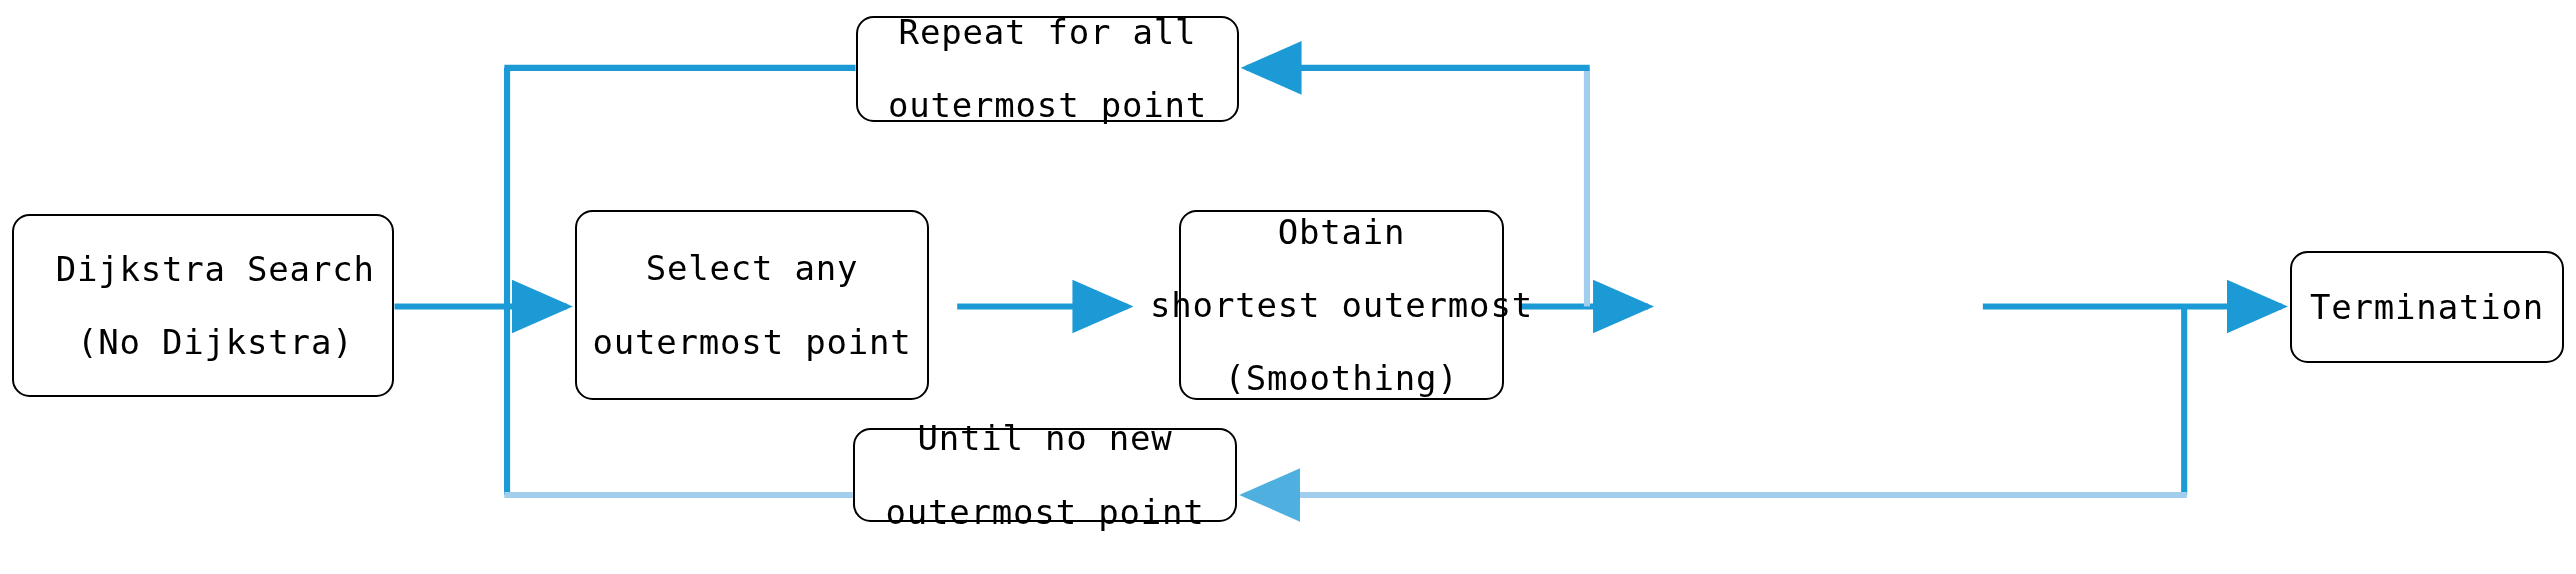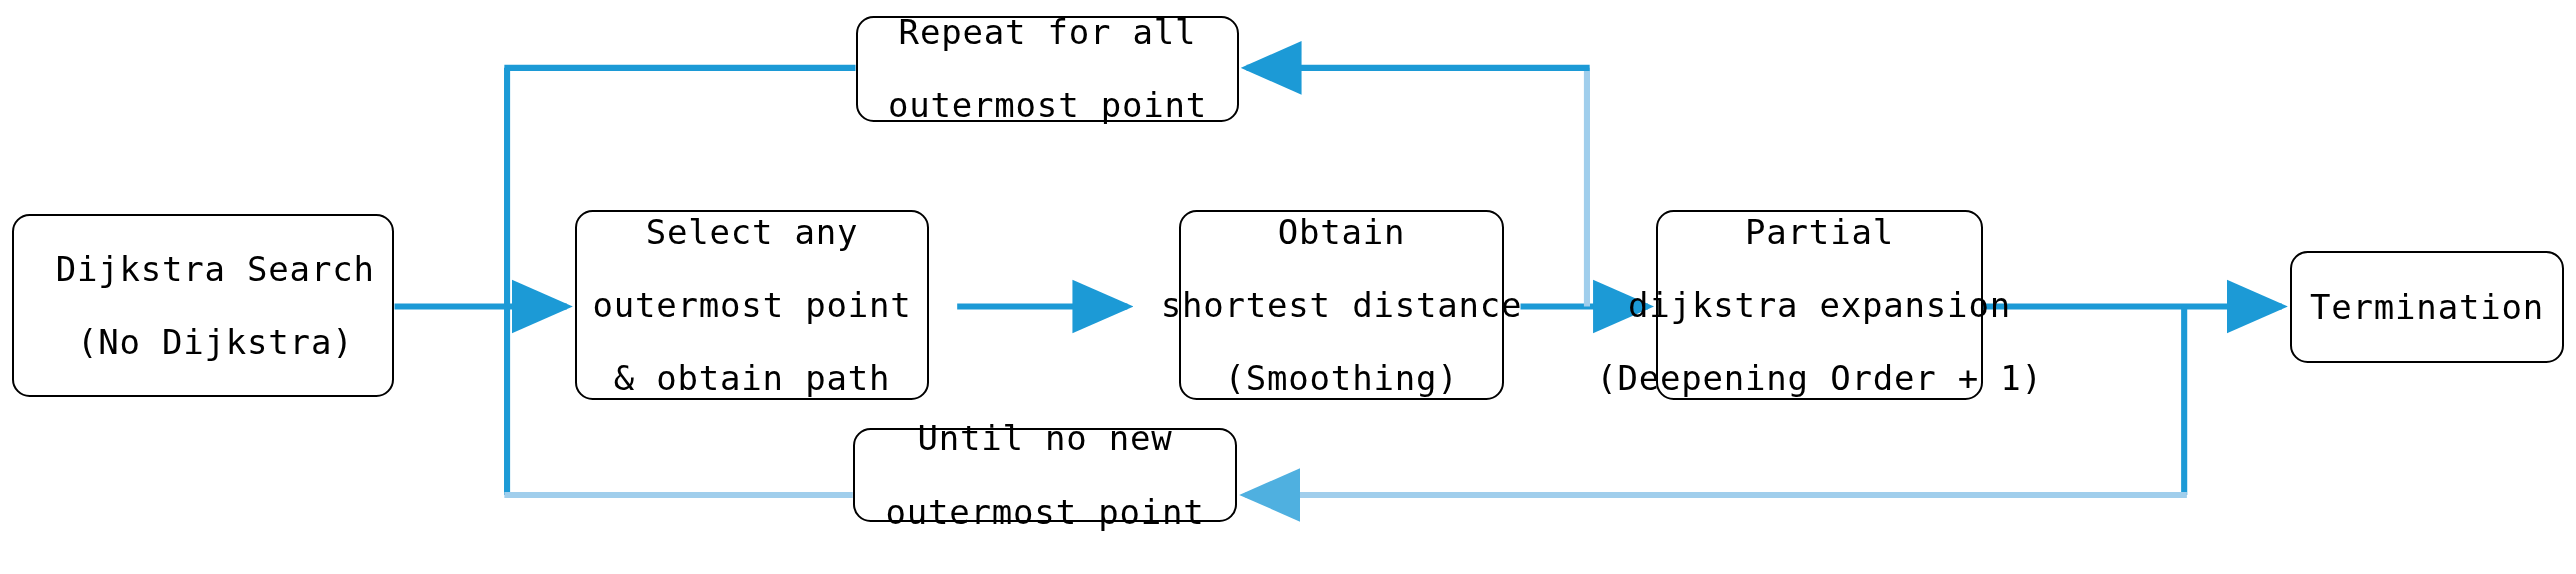--- a/index.html
+++ b/index.html
@@ -65,34 +65,28 @@
   </svg>
 
   <div class="node" style="left:12.2px;top:214px;width:382px;height:183px;padding-left:24px;">
     <span class="ln">Dijkstra Search</span>
     <span class="ln">(No Dijkstra)</span>
   </div>
 
   <div class="node" style="left:575px;top:210px;width:354px;height:190px;">
     <span class="ln">Select any</span>
     <span class="ln">outermost point</span>
-    <span class="ln">&amp; obtain path</span>
   </div>
 
   <div class="node" style="left:1135px;top:210px;width:325px;height:190px;margin-left:44px;">
     <span class="ln">Obtain</span>
-    <span class="ln">shortest distance</span>
+    <span class="ln">shortest outermost</span>
     <span class="ln">(Smoothing)</span>
   </div>
 
-  <div class="node" style="left:1656px;top:210px;width:327px;height:190px;">
-    <span class="ln">Partial</span>
-    <span class="ln">dijkstra expansion</span>
-    <span class="ln">(Deepening Order + 1)</span>
-  </div>
 
   <div class="node" style="left:2290px;top:251px;width:274px;height:112px;">
     <span class="ln">Termination</span>
   </div>
 
   <div class="node" style="left:856px;top:15.6px;width:383px;height:106px;">
     <span class="ln">Repeat for all</span>
     <span class="ln">outermost point</span>
   </div>
 

